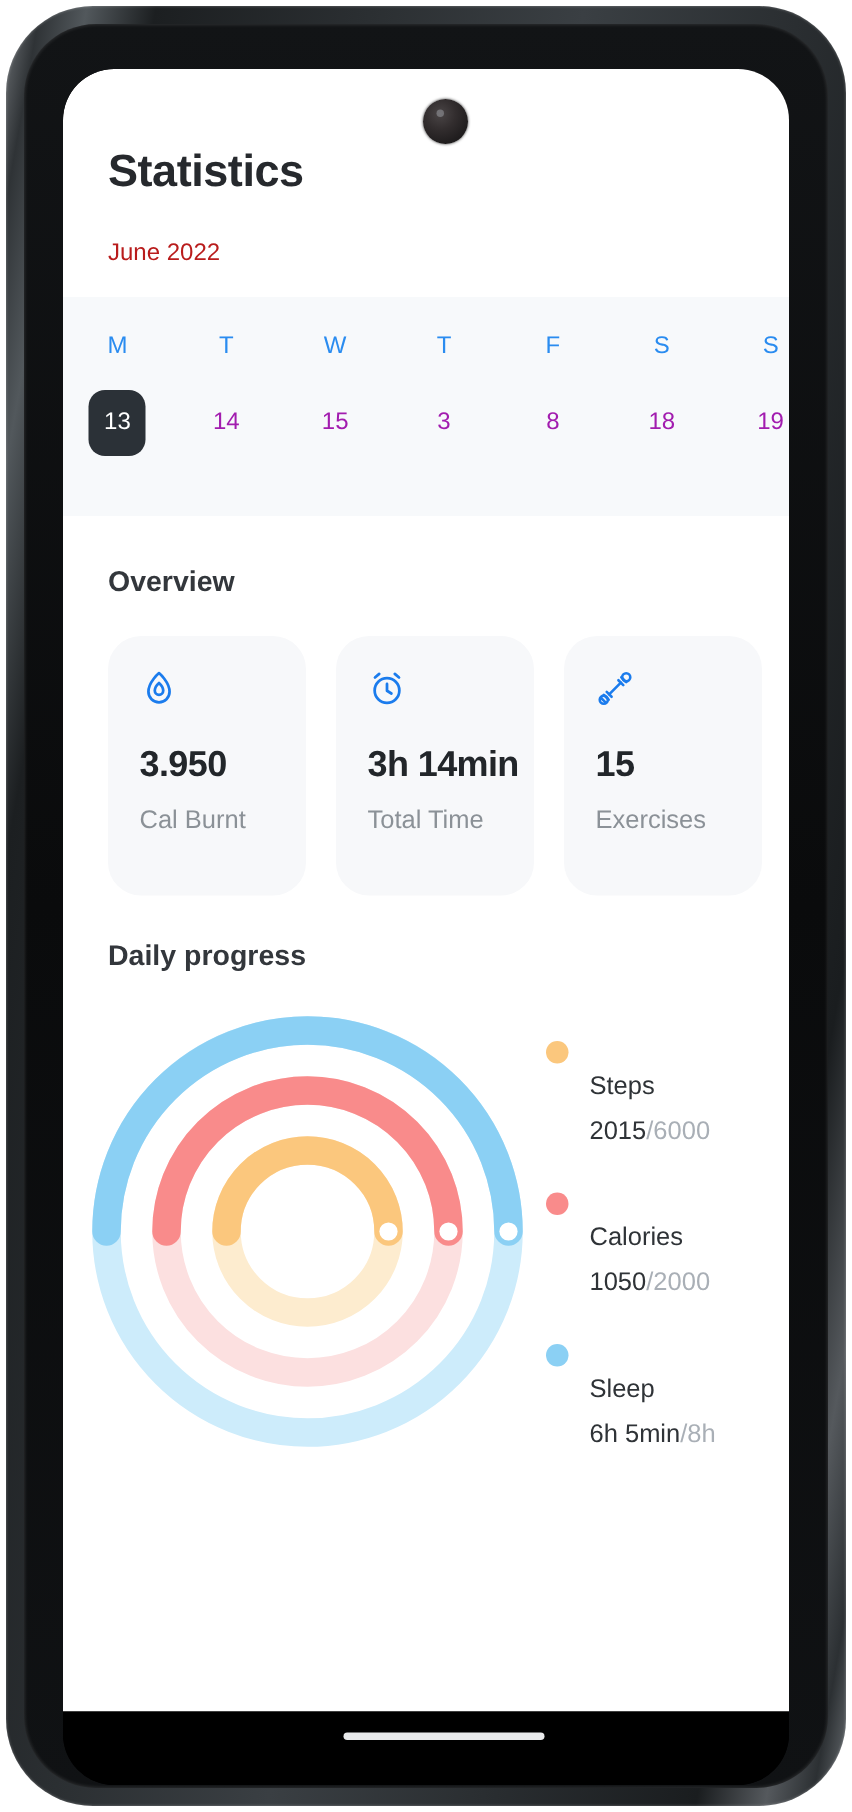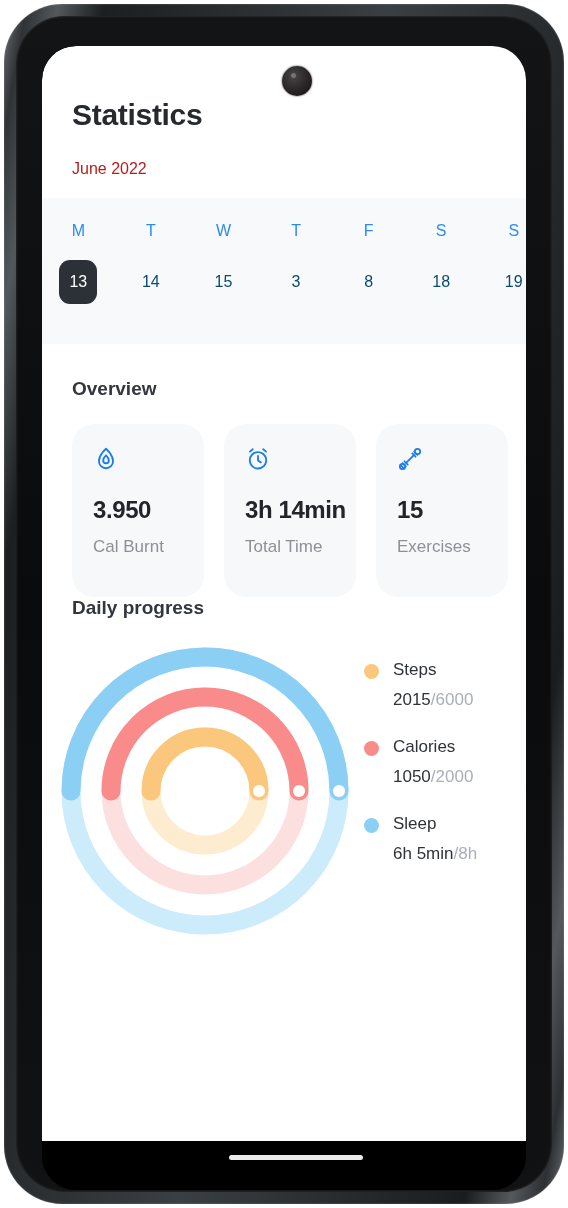--- a/index.html
+++ b/index.html
@@ -145,21 +145,21 @@
     line-height: 22px;
   }
   .day-num {
     margin-top: 18px;
     width: 38px;
     height: 44px;
     display: flex;
     align-items: center;
     justify-content: center;
     font-size: 16px;
-    color: #0c4a6e;
+    color: #a21caf;
     border-radius: 11px;
   }
   .day-num.selected {
     background: #2b3137;
     color: #ffffff;
   }
 
   
   .section-title {
     font-size: 19px;
@@ -193,21 +193,21 @@
     letter-spacing: -0.4px;
   }
   .stat-label {
     margin-top: 13px;
     font-size: 17px;
     color: #8b9197;
     white-space: nowrap;
   }
 
   
-  #daily-title { }
+  #daily-title { margin-top: 30px; }
 
   #progress-area {
     margin-top: 12px;
     position: relative;
     height: 330px;
   }
   #rings-svg {
     position: absolute;
     left: 8px;
     top: 0;
@@ -226,20 +226,21 @@
     width: 15px; height: 15px;
     border-radius: 50%;
     margin-top: 5px;
     flex: none;
   }
   .legend-text { margin-left: 14px; }
   .legend-name {
     font-size: 17px;
     color: #2f3337;
     line-height: 22px;
+    margin-top: 24px;
   }
   .legend-values {
     margin-top: 9px;
     font-size: 17px;
     color: #2f3337;
     line-height: 20px;
     white-space: nowrap;
   }
   .legend-goal { color: #a9afb6; }
 </style>

